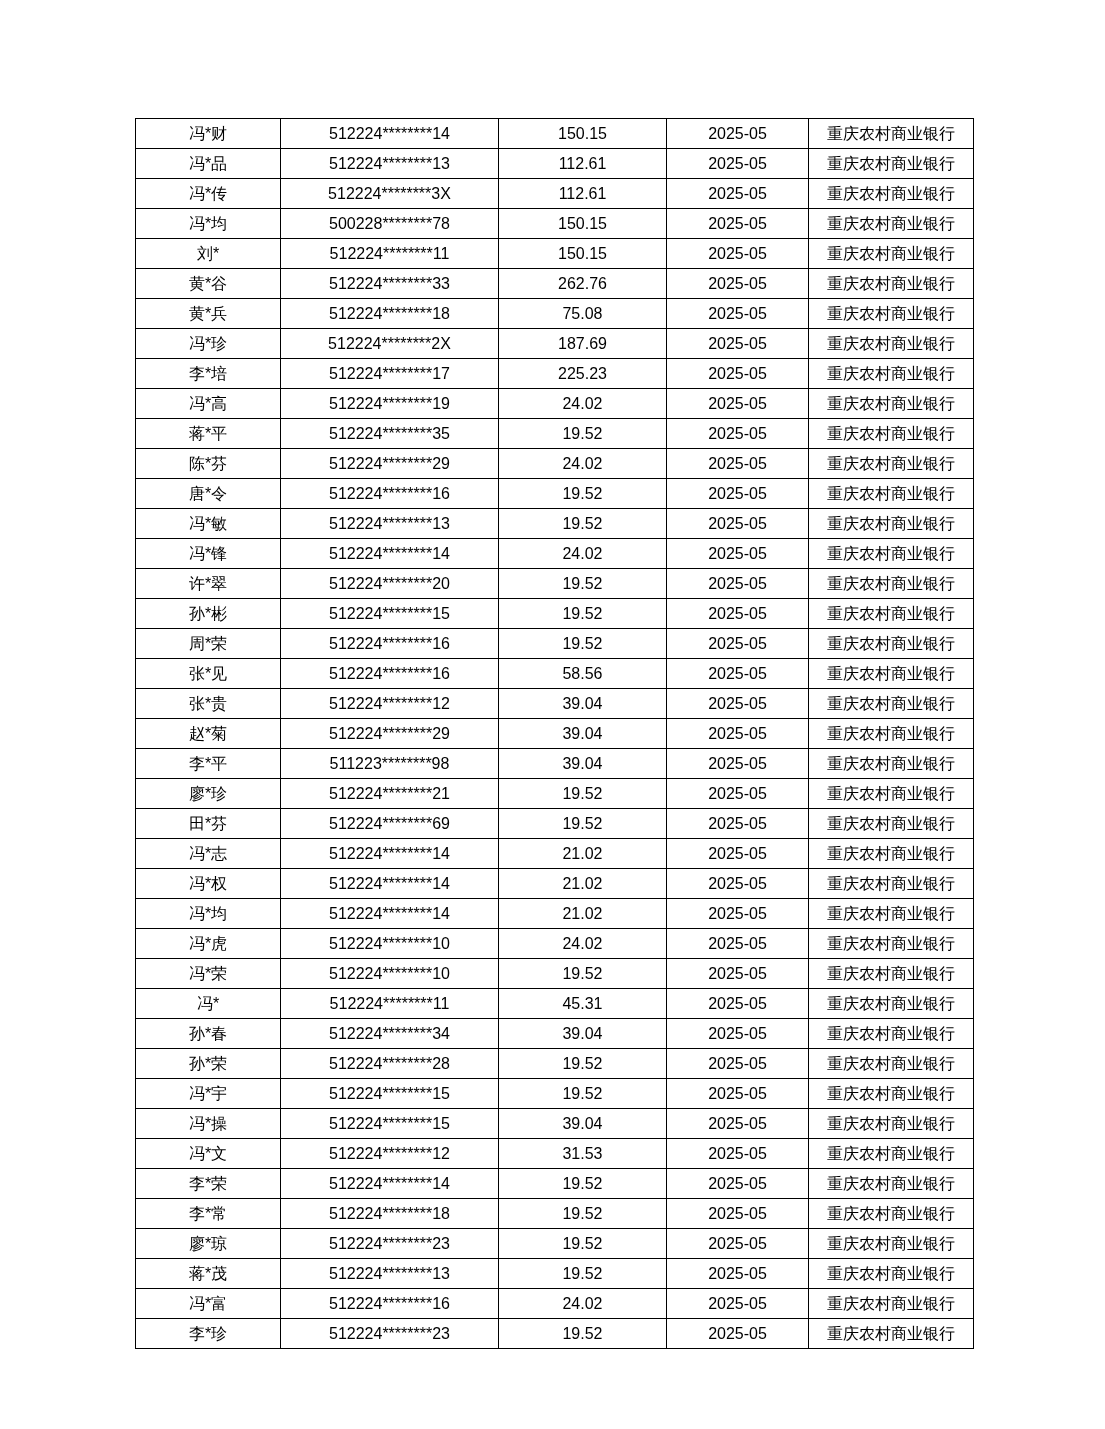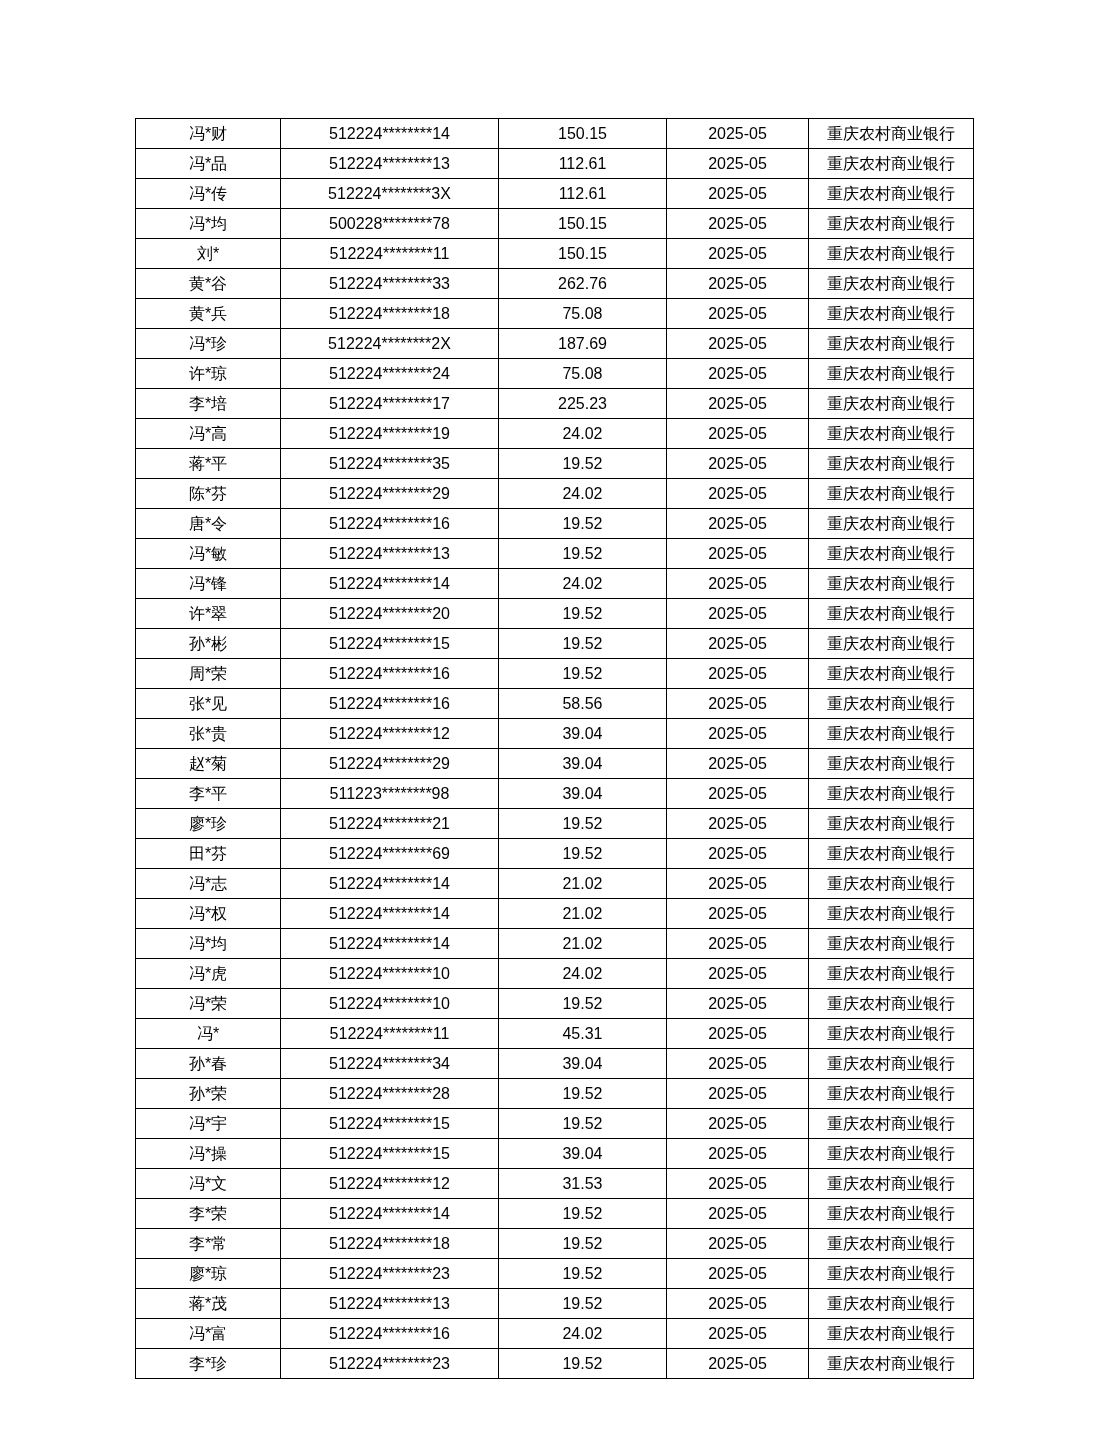--- a/index.html
+++ b/index.html
@@ -129,27 +129,20 @@
             <td class="bank">重庆农村商业银行</td>
           </tr>
           <tr>
             <td class="name">冯*珍</td>
             <td class="id">512224********2X</td>
             <td class="amount">187.69</td>
             <td class="month">2025-05</td>
             <td class="bank">重庆农村商业银行</td>
           </tr>
           <tr>
-            <td class="name">许*琼</td>
-            <td class="id">512224********24</td>
-            <td class="amount">75.08</td>
-            <td class="month">2025-05</td>
-            <td class="bank">重庆农村商业银行</td>
-          </tr>
-          <tr>
             <td class="name">李*培</td>
             <td class="id">512224********17</td>
             <td class="amount">225.23</td>
             <td class="month">2025-05</td>
             <td class="bank">重庆农村商业银行</td>
           </tr>
           <tr>
             <td class="name">冯*高</td>
             <td class="id">512224********19</td>
             <td class="amount">24.02</td>

